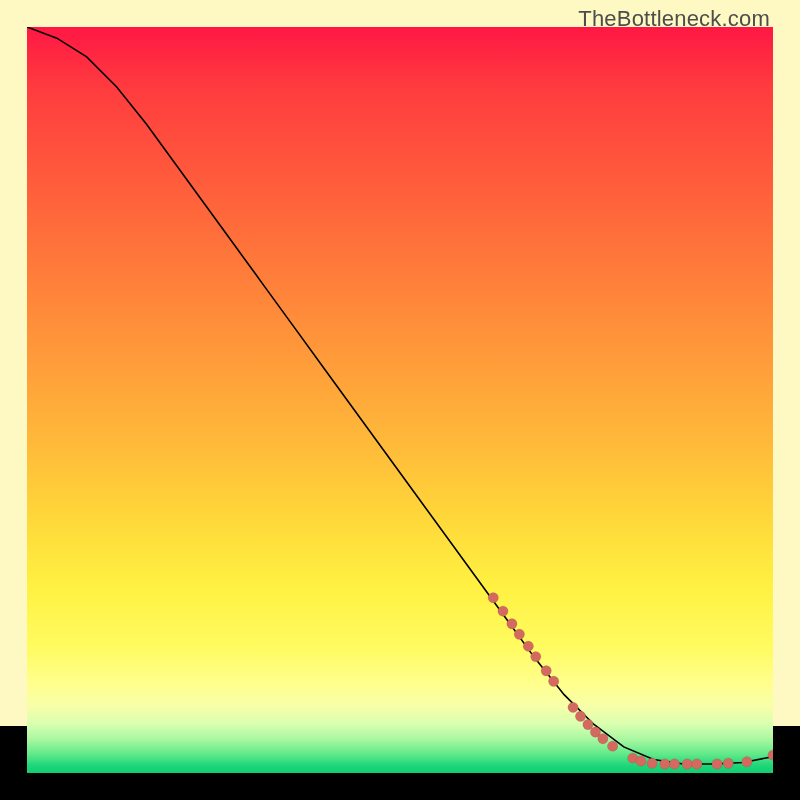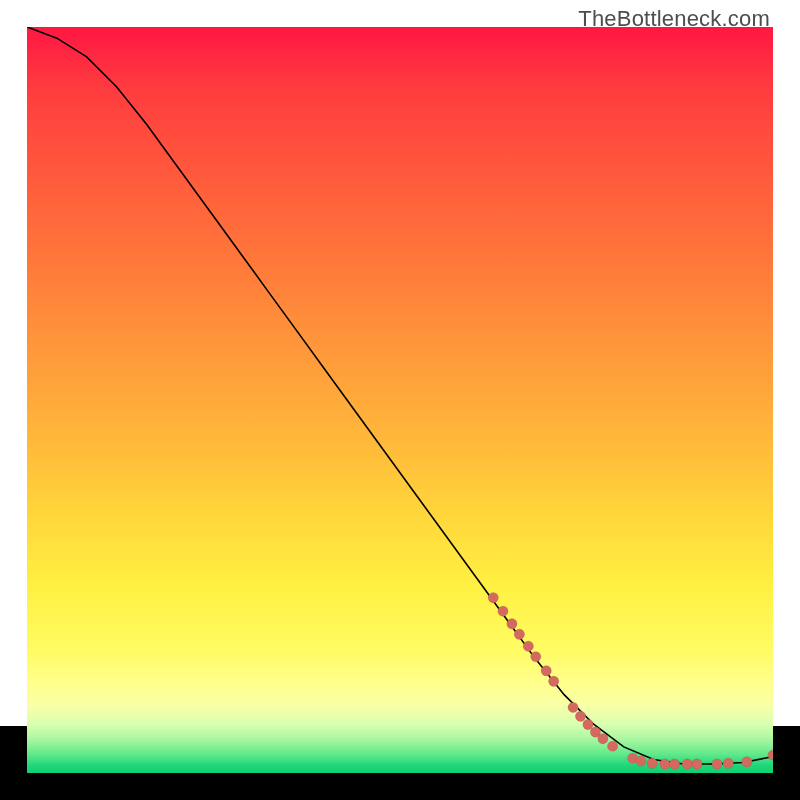--- a/index.html
+++ b/index.html
@@ -8,21 +8,21 @@
     width: 800px;
     height: 800px;
     background: #000;
     overflow: hidden;
     font-family: Arial, Helvetica, sans-serif;
   }
   .stage {
     position: relative;
     width: 800px;
     height: 726px;
-    background: #ffffff;
+    background: #fef9c3;
   }
   .plot-area {
     position: absolute;
     left: 27px;
     top: 27px;
     width: 746px;
     height: 746px;
     overflow: hidden;
   }
   .gradient-bg {

